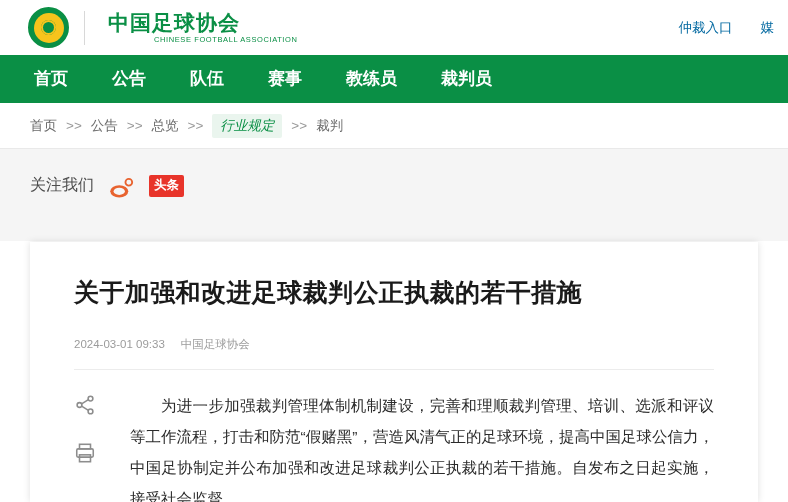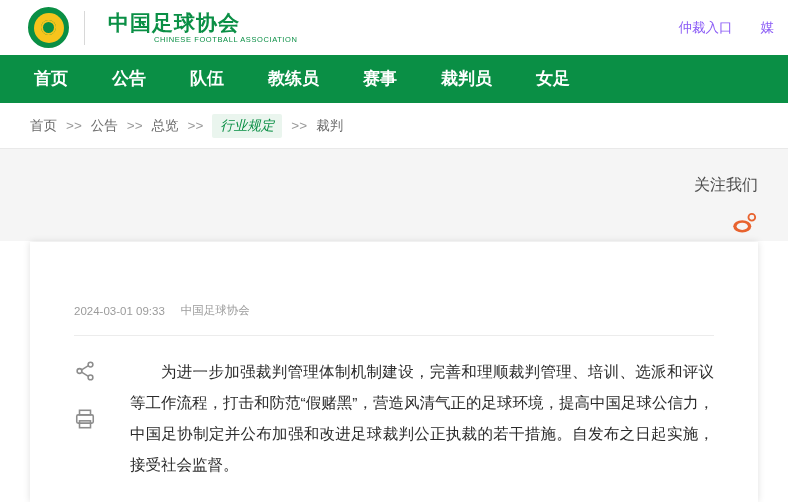--- a/index.html
+++ b/index.html
@@ -77,21 +77,21 @@
     background: #d8d8d8;
     margin: 0 14px 0 6px;
   }
   .top-links {
     margin-left: auto;
     display: flex;
     align-items: center;
     gap: 28px;
     padding-right: 14px;
     font-size: 13.5px;
-    color: #8b5cf6;
+    color: #0369a1;
   }
   .top-links span { white-space: nowrap; cursor: pointer; }
 
   
   .nav {
     height: 48px;
     background: #0a8f45;
     display: flex;
     align-items: center;
     padding-left: 12px;
@@ -133,24 +133,23 @@
   }
 
   
   .band { height: 26px; background: #f5f5f5; }
 
   
   .follow {
     height: 66px;
     background: #f5f5f5;
     display: flex;
-    align-items: flex-end;
+    align-items: flex-start;
     padding: 0 30px;
     gap: 14px;
-    flex-direction: column;
   }
   .follow-label {
     font-size: 16px;
     color: #4d4d4d;
   }
   .icon-weibo {
     width: 27px; height: 27px;
     color: #e8632f;
     display: flex; align-items: center; justify-content: center;
     cursor: pointer;
@@ -241,24 +240,23 @@
   <div class="top-links">
     <span>仲裁入口</span>
     <span>媒</span>
   </div>
 </div>
 
 <div class="nav">
   <div class="nav-item">首页</div>
   <div class="nav-item">公告</div>
   <div class="nav-item">队伍</div>
+  <div class="nav-item">赛事</div>
   <div class="nav-item">教练员</div>
-  <div class="nav-item">赛事</div>
   <div class="nav-item">裁判员</div>
-  <div class="nav-item">女足</div>
 </div>
 
 <div class="crumbwrap">
   <div class="crumb">
     <span class="node">首页</span>
     <span class="sep">&gt;&gt;</span>
     <span class="node">公告</span>
     <span class="sep">&gt;&gt;</span>
     <span class="node">总览</span>
     <span class="sep">&gt;&gt;</span>
@@ -276,20 +274,21 @@
     <svg viewBox="0 0 24 24" width="27" height="27" fill="currentColor" aria-hidden="true">
       <ellipse cx="10" cy="14.5" rx="8" ry="5.5"></ellipse>
       <ellipse cx="10" cy="14.5" rx="5" ry="3.2" fill="#f5f5f5"></ellipse>
       <circle cx="18.5" cy="6.5" r="3" fill="none" stroke="currentColor" stroke-width="1.6"></circle>
     </svg>
   </div>
   <div class="icon-toutiao">头条</div>
 </div>
 
 <div class="article">
+  <div class="art-title">关于加强和改进足球裁判公正执裁的若干措施</div>
   <div class="art-meta">
     <span>2024-03-01 09:33</span>
     <span>中国足球协会</span>
   </div>
   <div class="art-hr"></div>
   <div class="art-body">
     <div class="side-icons">
       <span class="si">
         <svg viewBox="0 0 24 24" width="22" height="22" fill="none" stroke="currentColor" stroke-width="1.7">
           <circle cx="18" cy="5" r="2.6"></circle>

